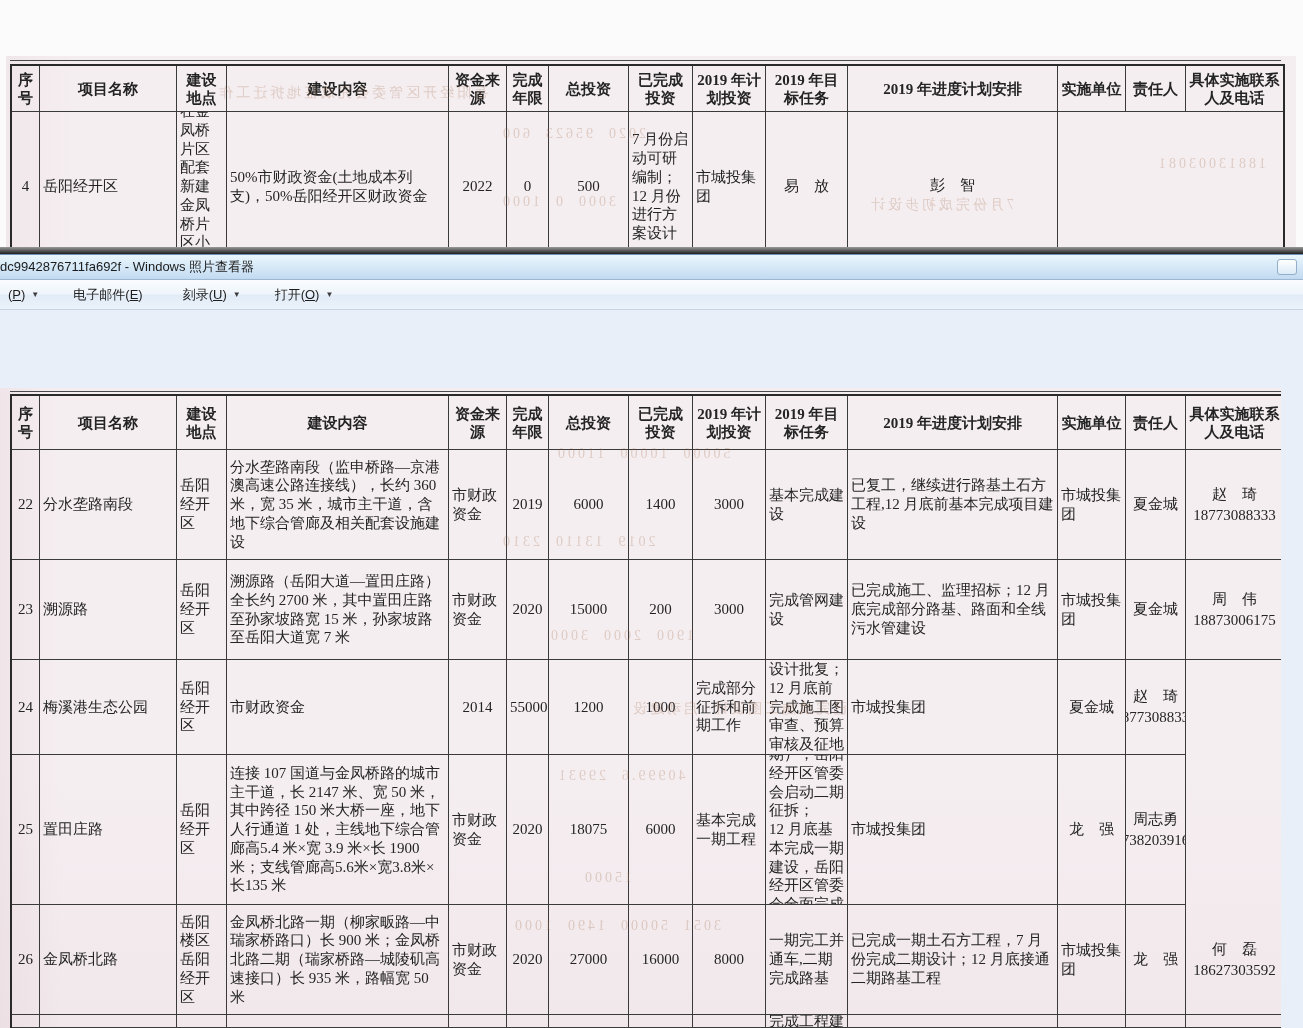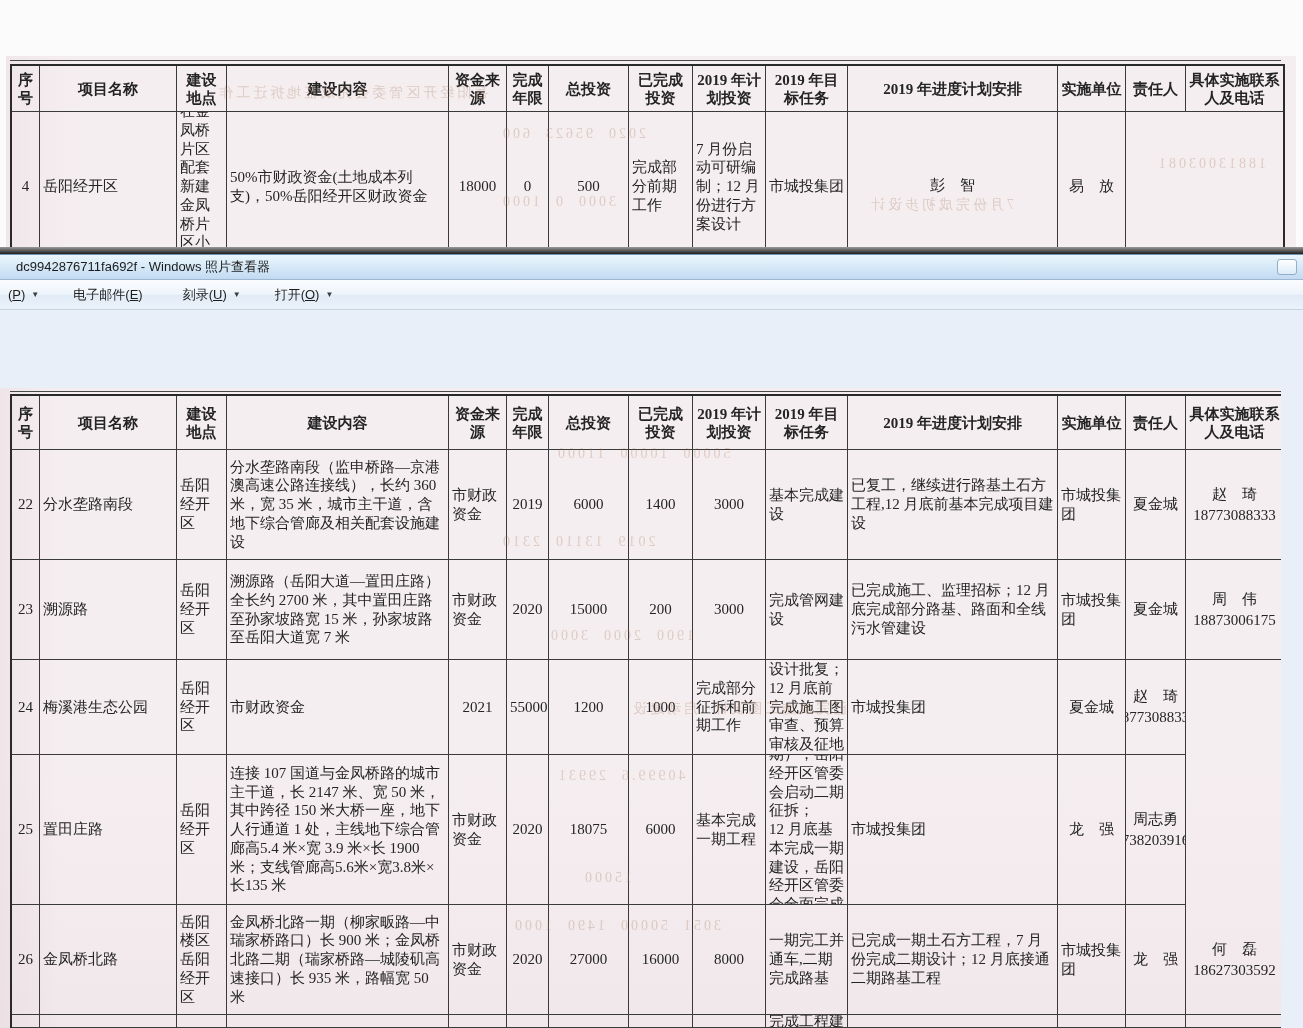--- a/index.html
+++ b/index.html
@@ -13,21 +13,21 @@
   .paper-top .tbl { margin:8px 0 0 4px; }
   .paper-top .topline { left:4px; top:4px; }
   .win-shadow { position:absolute; left:0; bottom:0; width:100%; height:7px;
     background:linear-gradient(#9a9a9a,#1e1e1e); }
 
   
   .viewer { position:relative; width:1303px; height:774px; }
   .titlebar { position:relative; height:26px;
     background:linear-gradient(#eaf6fc 0%, #d8eaf8 45%, #c2daf1 100%);
     border-top:1px solid #6f93b4; border-bottom:1px solid #9fb8d2;
-    display:flex; align-items:center; padding-left:16px;
+    display:flex; align-items:center; padding-left:0;
     font:13px "Liberation Sans",sans-serif; color:#1b1b1b; }
   .tb-btn { position:absolute; right:6px; top:4px; width:20px; height:16px;
     border:1px solid #93aec7; border-radius:3px;
     background:linear-gradient(#ffffff,#dcebf8); }
   .menubar { height:30px;
     background:linear-gradient(#fafcfe 0%, #eef5fb 48%, #e2ecf7 52%, #eaf2fa 100%);
     border-bottom:1px solid #c6d4e4;
     display:flex; align-items:center; gap:24px; padding-left:3px;
     font:13px "Liberation Sans",sans-serif; color:#1d1d1d; }
   .mi { display:flex; align-items:center; gap:6px; padding:3px 5px; cursor:default; }
@@ -121,43 +121,40 @@
             <div class="tcell pre">
               <span>岳阳经开区</span>
             </div>
             <div class="tcell ">
               <span>在金凤桥片区配套新建金凤桥片区小学</span>
             </div>
             <div class="tcell ">
               <span>50%市财政资金(土地成本列支)，50%岳阳经开区财政资金</span>
             </div>
             <div class="tcell center">
-              <span>18000</span>
+              <span>2022</span>
             </div>
             <div class="tcell center">
               <span>0</span>
             </div>
             <div class="tcell center">
               <span>500</span>
             </div>
-            <div class="tcell ">
-              <span>完成部分前期工作</span>
-            </div>
             <div class="tcell pre">
               <span>7 月份启动可研编制；12 月份进行方案设计</span>
             </div>
             <div class="tcell ">
               <span>市城投集团</span>
+            </div>
+            <div class="tcell center">
+              <span>易　放</span>
             </div>
             <div class="tcell contact">
               <span>彭　智</span>
               <span></span>
-            </div>
-            <div class="tcell center">
-              <span>易　放</span>
             </div>
           </div>
         </div>
       <span class="ghost" style="left:494px; top:70px;">2020  95623  600</span>
       <span class="ghost" style="left:494px; top:138px;">3000  0  1000</span>
       <span class="ghost" style="left:210px; top:28px;">岳阳经开区管委会完成征地拆迁工作</span>
       <span class="ghost" style="left:862px; top:140px;">7月份完成初步设计</span>
       <span class="ghost" style="left:1150px; top:100px;">18813003081</span>
     </div>
     <div class="win-shadow"></div>
@@ -333,21 +330,21 @@
               <div class="tcell ">
                 <span>梅溪港生态公园</span>
               </div>
               <div class="tcell pre">
                 <span>岳阳经开区</span>
               </div>
               <div class="tcell ">
                 <span>市财政资金</span>
               </div>
               <div class="tcell center">
-                <span>2021</span>
+                <span>2014</span>
               </div>
               <div class="tcell center">
                 <span>55000</span>
               </div>
               <div class="tcell center">
                 <span>1200</span>
               </div>
               <div class="tcell center">
                 <span>1000</span>
               </div>

